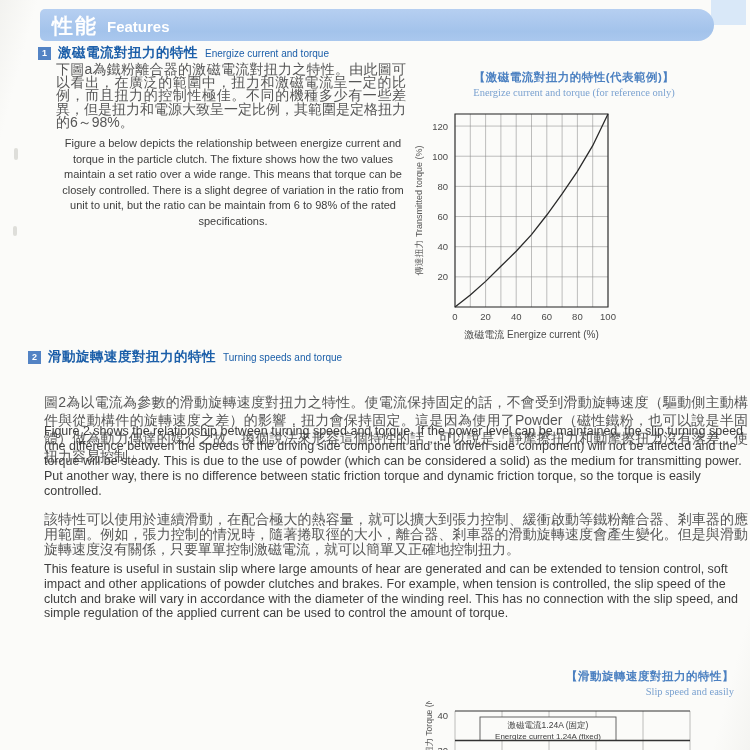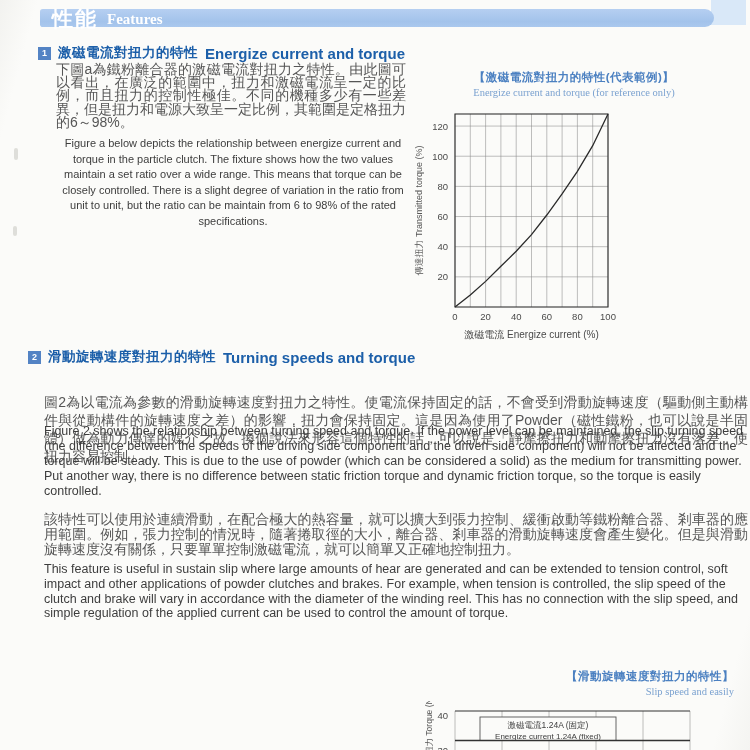--- a/index.html
+++ b/index.html
@@ -6,38 +6,38 @@
   html,body { background:#e8e8e6; }
   body { font-family:"Liberation Sans","DejaVu Sans",sans-serif; }
   .page {
     position:relative; width:750px; height:750px; overflow:hidden;
     background:linear-gradient(105deg,#f2f2ef 0%,#fbfbf9 4%,#fbfbf9 96%,#f4f4f1 100%);
   }
   .abs { position:absolute; }
 
   
   .header-bar {
-    left:40px; top:9px; width:674px; height:18px;
+    left:40px; top:9px; width:674px; height:32px;
     background:linear-gradient(180deg,#b6cff1 0%,#a3c3eb 70%,#aac8ee 100%);
     border-radius:5px 16px 16px 5px;
     display:flex; align-items:center; padding-left:12px; gap:9px;
   }
   .h-zh { font-size:21px; font-weight:800; color:#ffffff; letter-spacing:2px; line-height:1; }
-  .h-en { font-size:15px; font-weight:700; color:#ffffff; line-height:1; padding-top:2px;font-family:Liberation Serif, serif; }
+  .h-en { font-size:15px; font-weight:700; color:#ffffff; line-height:1; padding-top:2px; }
   .corner-tab { left:711px; top:0; width:35px; height:25px; background:#d9e8f8; }
 
   
   .sec-head { display:flex; align-items:center; gap:7px; }
   .marker {
     width:13px; height:13px; background:#5383c4; color:#fff;
     font-size:9px; font-weight:700; display:flex; align-items:center; justify-content:center;
     flex:0 0 13px;
   }
   .stitle-zh { font-size:13.5px; font-weight:700; color:#1c5fa9; letter-spacing:0.5px;text-align:right; }
-  .stitle-en { font-size:15px;  font-weight:700; color:#1c5fa9; }
+  .stitle-en { font-size:10px;  font-weight:400; color:#1c5fa9; }
 
   
   .p-zh { font-size:14px; color:#565656; text-align:justify; }
   .p-en { color:#3d3d3d; }
   #p1zh { left:56px; top:63px;  width:350px; line-height:13.2px; }
   #p1en { left:56px; top:136px; width:354px; font-size:11px; line-height:15.6px;text-align:center; }
   #p2zh1{ left:44px; top:393px; width:704px; line-height:18px; }
   #p2en1{ left:44px; top:424px; width:708px; font-size:12.5px; line-height:15px; }
   #p2zh2{ left:44px; top:512px; width:704px; line-height:15px; }
   #p2en2{ left:44px; top:562px; width:710px; font-size:12.5px; line-height:14.8px; }

